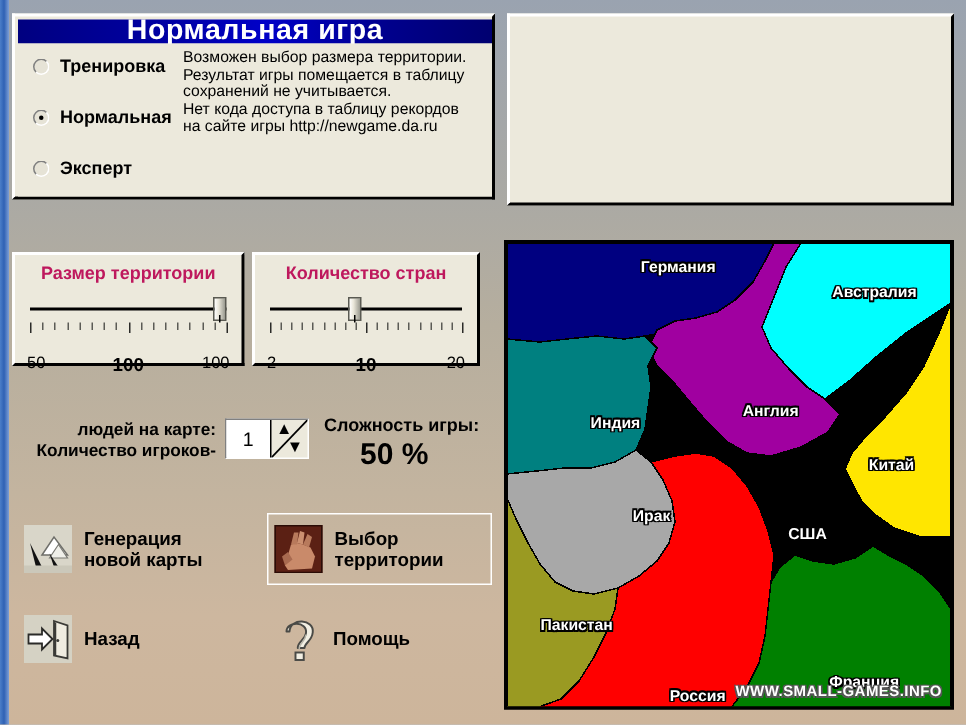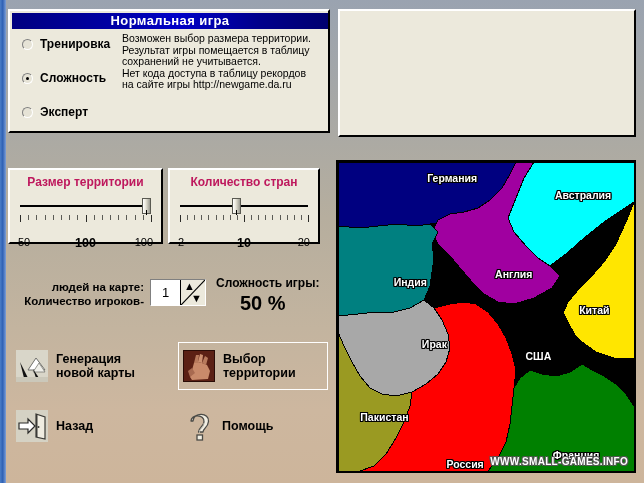--- a/index.html
+++ b/index.html
@@ -20,21 +20,21 @@
     border-top:2px solid #fff;border-left:2px solid #fff;
     border-right:2px solid #000;border-bottom:2px solid #000;
     box-sizing:border-box;
   }
 
   
   #mode-panel{position:absolute;left:8px;top:9px;width:322px;height:124px;}
   #mode-title{
     position:absolute;left:2px;top:2px;width:316px;height:16px;
     background:linear-gradient(to right,#000080 0%,#0000a8 35%,#0000c8 52%,#00008c 78%,#000070 100%);
-    color:#fff;font-size:13px;font-weight:bold;text-align:center;line-height:16px;
+    color:#fff;font-size:19px;font-weight:bold;text-align:center;line-height:16px;
     letter-spacing:.4px;
   }
   #mode-body{position:absolute;left:2px;top:18px;width:316px;height:102px;background:#ece9dc;}
   .radio-row{position:absolute;left:10px;display:flex;align-items:center;gap:7px;}
   .radio{
     width:11px;height:11px;border-radius:50%;
     background:#e6e3d6;
     border-top:1px solid #808080;border-left:1px solid #808080;
     border-right:1px solid #fff;border-bottom:1px solid #fff;
     box-sizing:border-box;position:relative;flex:none;
@@ -129,21 +129,21 @@
     <div id="mode-title">Нормальная игра</div>
     <div id="mode-body">
 
       <div class="radio-row" style="top:8px;">
         <span class="radio"></span>
         <span class="radio-label">Тренировка</span>
       </div>
 
       <div class="radio-row" style="top:42px;">
         <span class="radio on"></span>
-        <span class="radio-label">Сложность</span>
+        <span class="radio-label">Нормальная</span>
       </div>
 
       <div class="radio-row" style="top:76px;">
         <span class="radio"></span>
         <span class="radio-label">Эксперт</span>
       </div>
 
       <div id="desc">
         <div>Возможен выбор размера территории.</div>
         <div>Результат игры помещается в таблицу</div>

